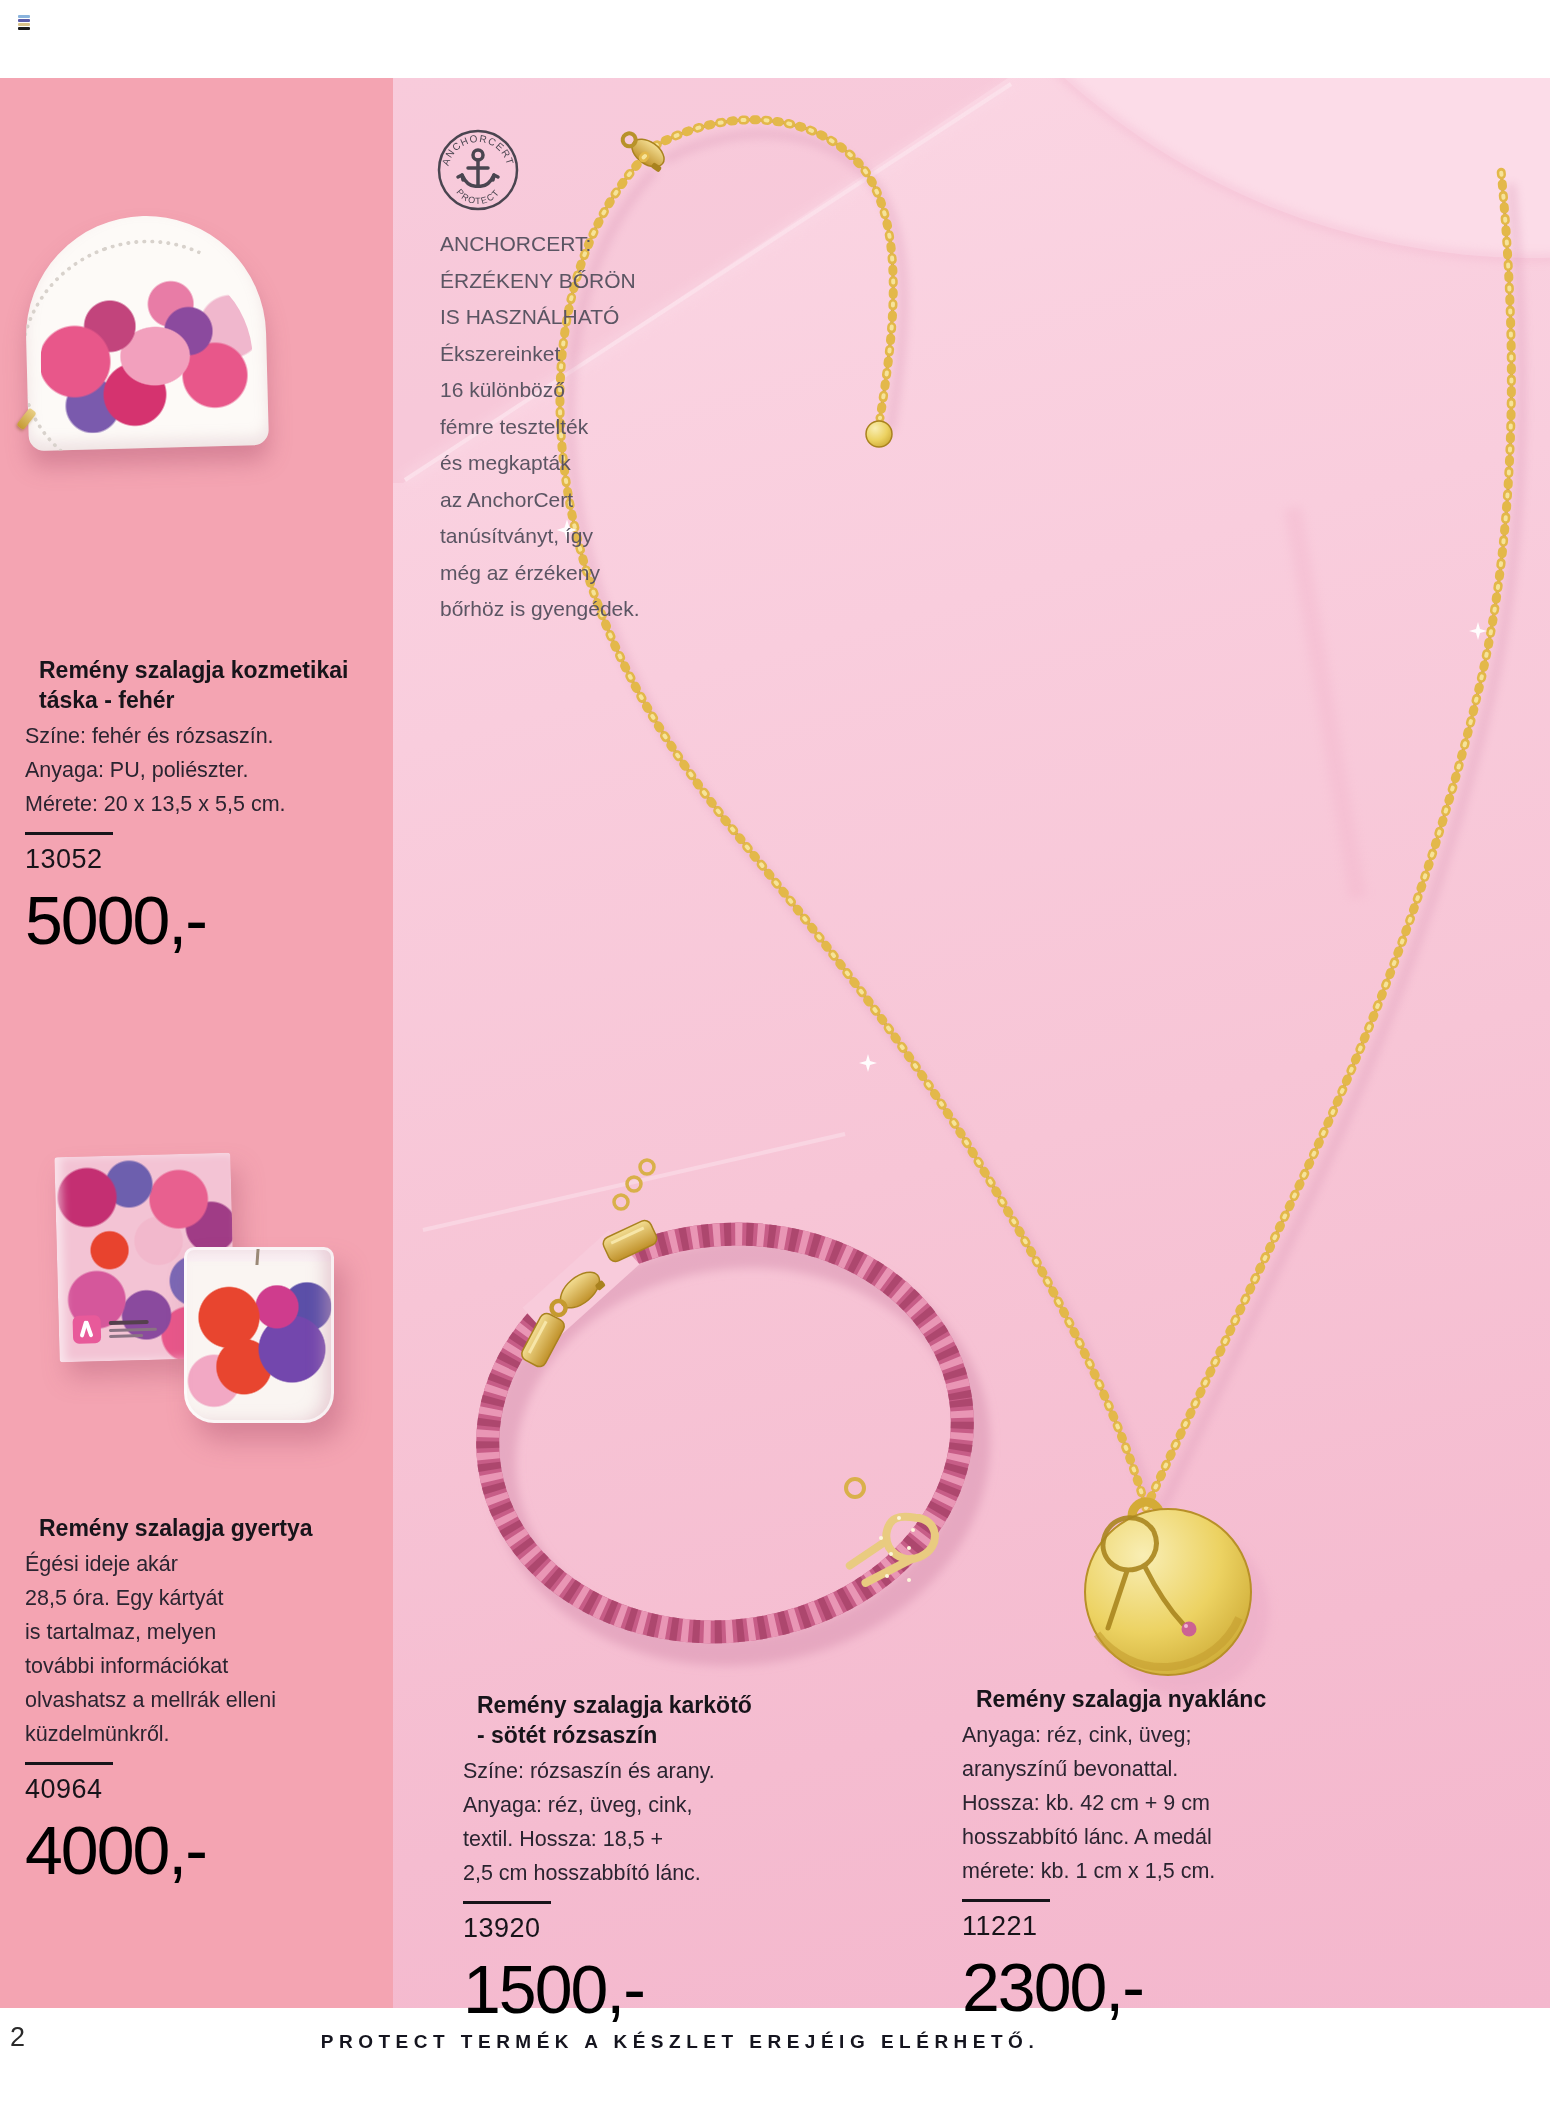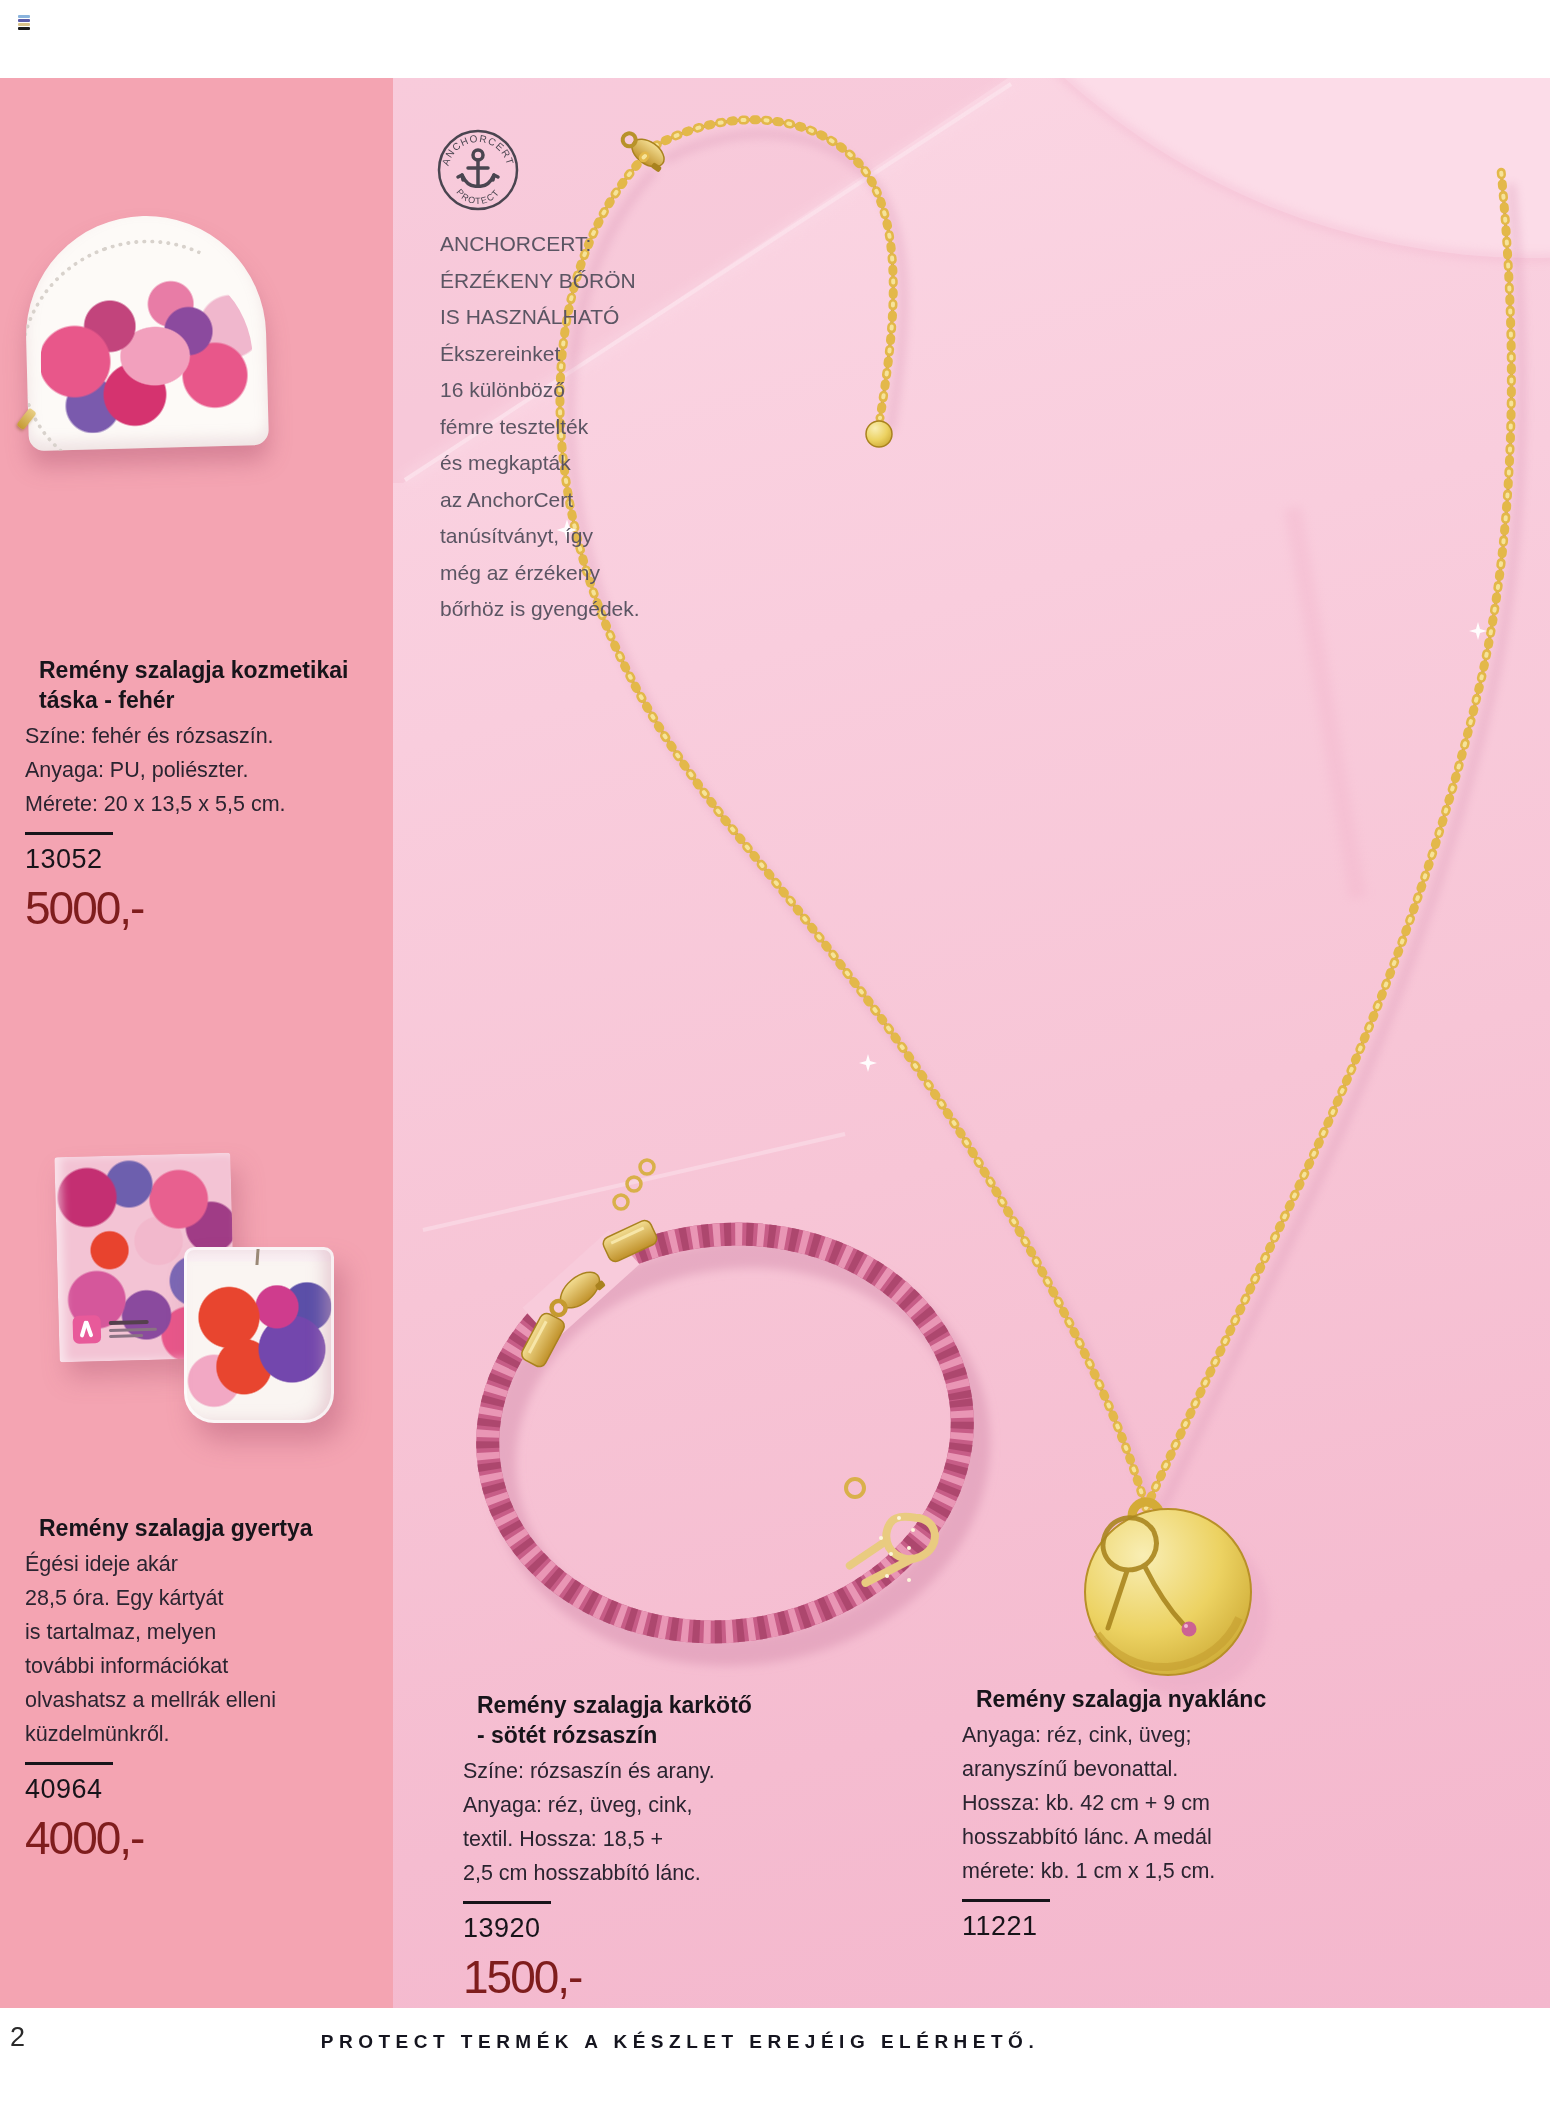--- a/index.html
+++ b/index.html
@@ -27,21 +27,21 @@
     position:absolute;left:440px;top:226px;width:270px;
     font-size:21px;line-height:36.5px;color:#5b5563;white-space:pre-line;
   }
 
   
   .pblock{position:absolute;}
   .ptitle{font-weight:bold;font-size:23px;line-height:30px;color:#17141a;white-space:pre-line;margin-bottom:4px;margin-left:14px;}
   .pdesc{font-size:21.5px;line-height:34px;color:#2a2430;white-space:pre-line;}
   .pdivider{width:88px;height:3px;background:#17141a;margin:11px 0 9px 0;}
   .pcode{font-weight:normal;font-size:27px;letter-spacing:.5px;color:#17141a;}
-  .pprice{font-size:46px;letter-spacing:-2px;margin-top:6px;color:#7f1d1d;}
+  .pprice{font-size:68px;letter-spacing:-2px;margin-top:6px;color:#000000;}
 
   
   #bag{position:absolute;left:20px;top:212px;width:255px;height:245px;}
   #bag .bag-body{
     position:absolute;left:6px;top:4px;width:240px;height:232px;
     background:#fdfaf7;border-radius:125px 125px 16px 16px;
     box-shadow:0 16px 22px rgba(160,70,100,.35), inset 0 -8px 14px rgba(200,160,170,.25);
     overflow:hidden;transform:rotate(-1.5deg);
   }
   #bag .bag-print{
@@ -349,18 +349,19 @@
 
   <div class="pblock" style="left:962px;top:1684px;width:340px;">
     <div class="ptitle">Remény szalagja nyaklánc</div>
     <div class="pdesc">Anyaga: réz, cink, üveg;
 aranyszínű bevonattal.
 Hossza: kb. 42 cm + 9 cm
 hosszabbító lánc. A medál
 mérete: kb. 1 cm x 1,5 cm.</div>
     <div class="pdivider"></div>
     <div class="pcode">11221</div>
+    <div class="pprice">2300,-</div>
   </div>
 
   <div id="page-number">2</div>
   <div id="footer-note">PROTECT TERMÉK A KÉSZLET EREJÉIG ELÉRHETŐ.</div>
 
 </div>
 
 </body></html>

